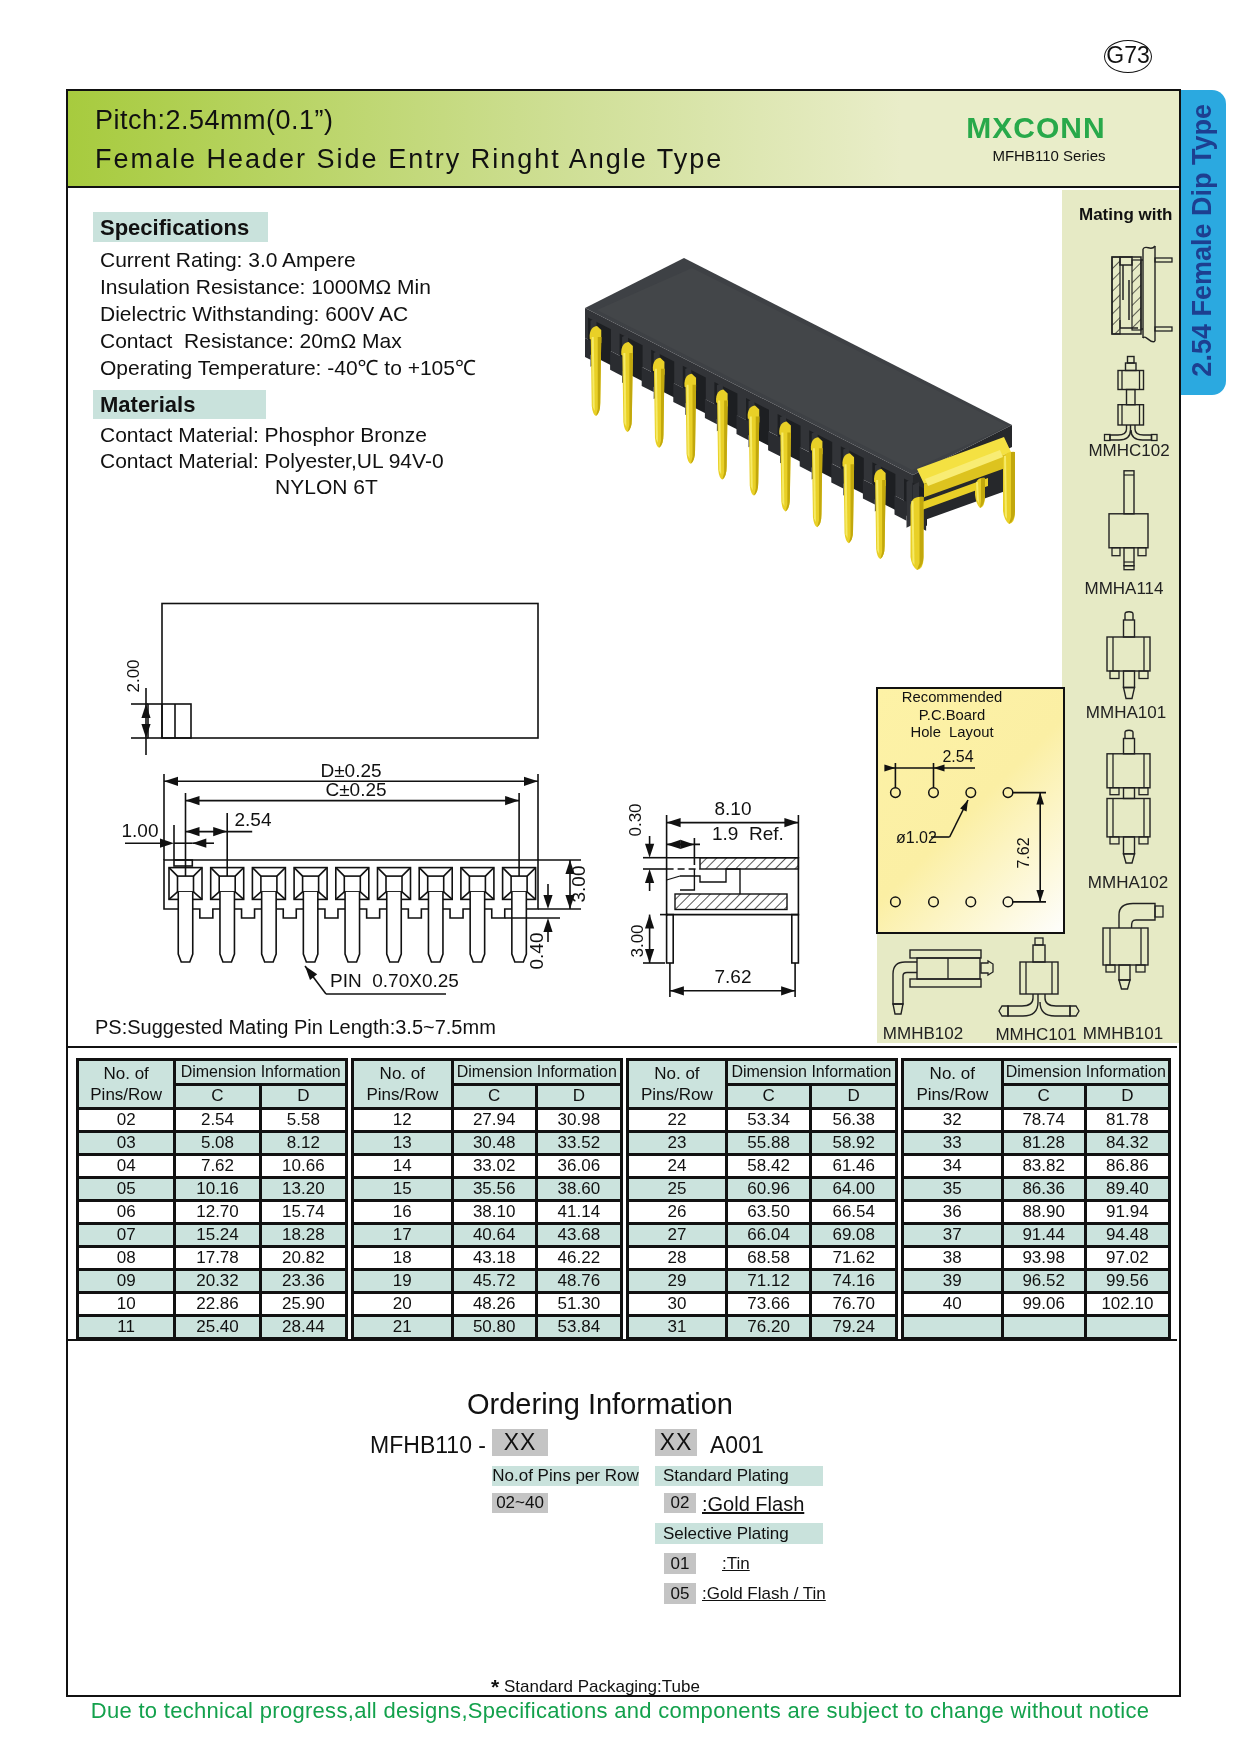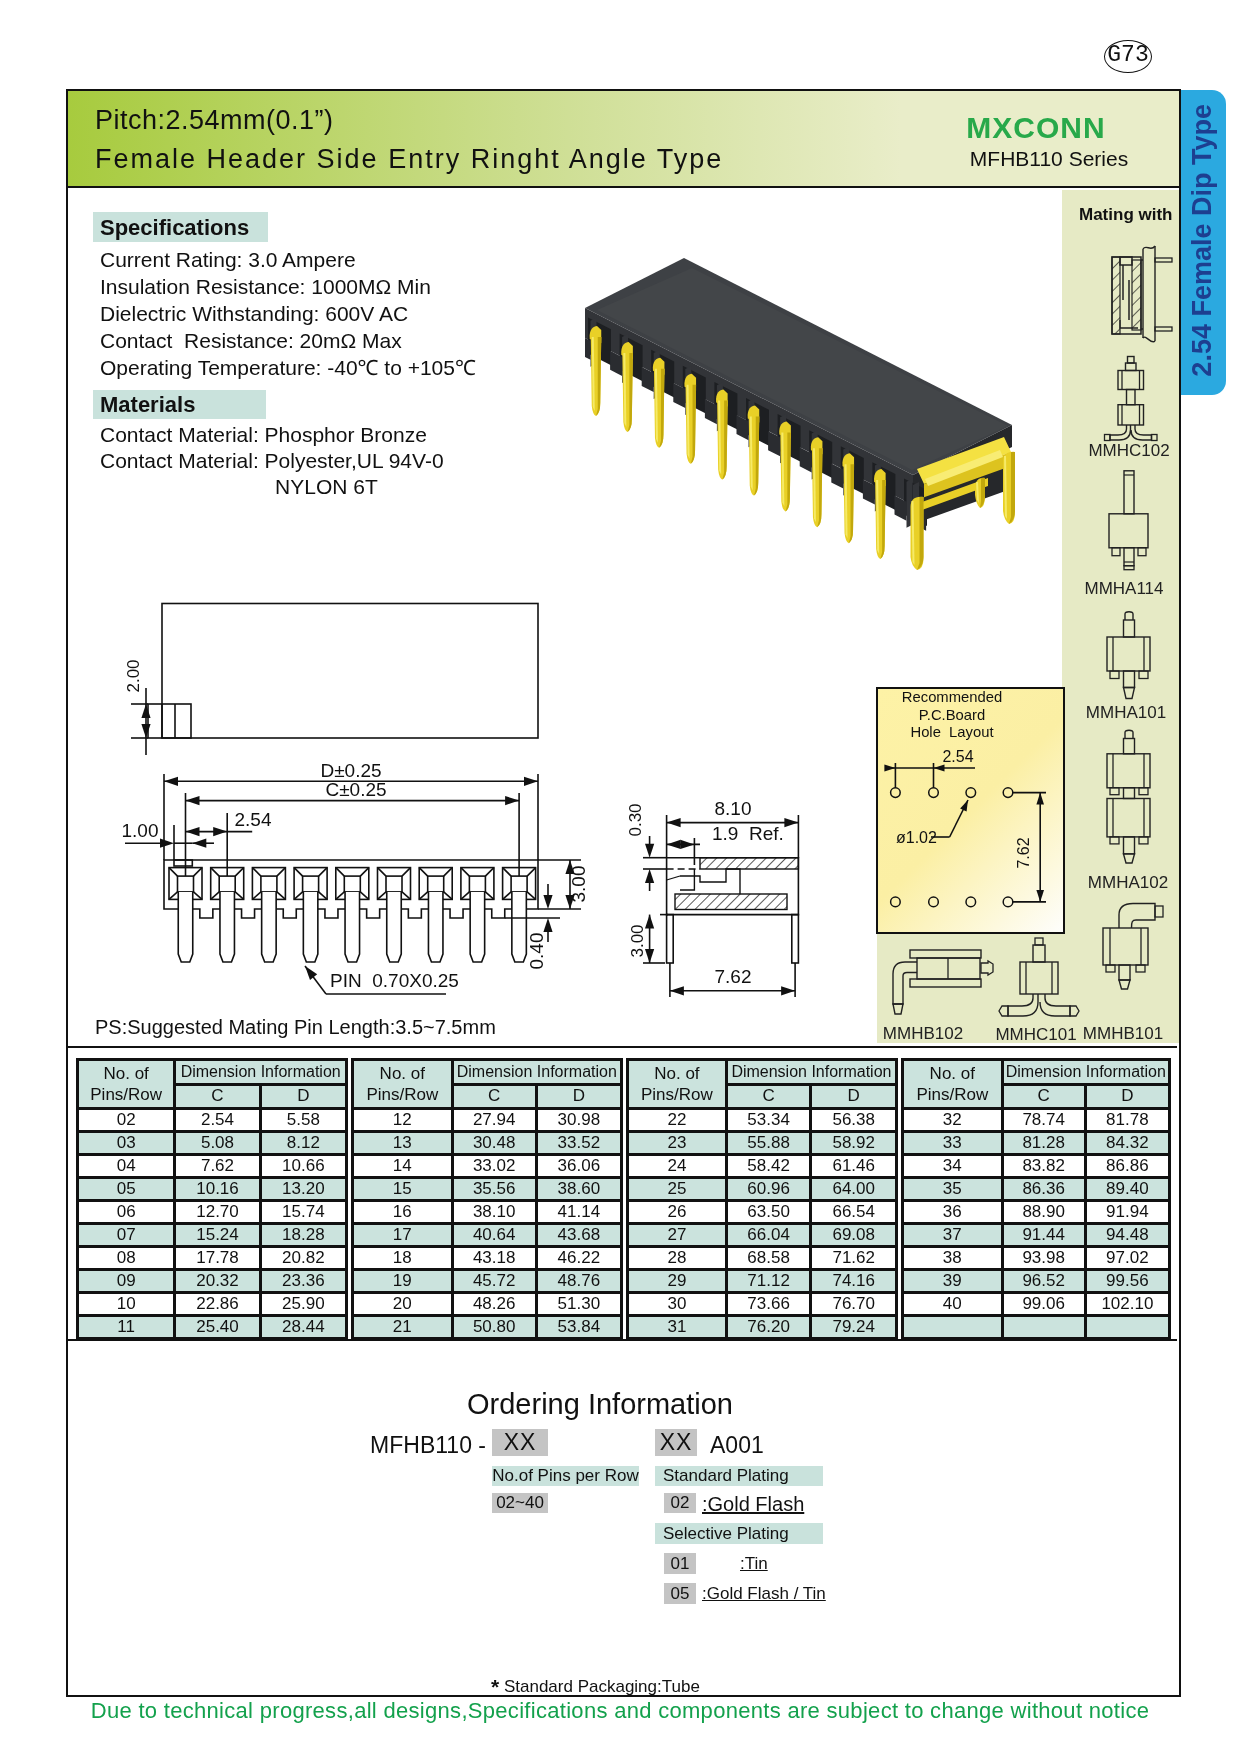--- a/index.html
+++ b/index.html
@@ -4,24 +4,24 @@
 <style>
 html,body{margin:0;padding:0;}
 body{width:1240px;height:1755px;background:#fff;font-family:"Liberation Sans",sans-serif;position:relative;overflow:hidden;}
 .abs{position:absolute;}
 #frame{left:66px;top:89px;width:1111px;height:1604px;border:2px solid #111;}
 #hdr{left:68px;top:91px;width:1111px;height:95px;background:linear-gradient(to right,#a7cb3e,#cfdf96 45%,#e9edc9 75%);border-bottom:2px solid #111;}
 #hdr .t1{position:absolute;left:27px;top:14px;font-size:27px;color:#111;letter-spacing:0.5px;}
 #hdr .t2{position:absolute;left:27px;top:53px;font-size:27px;color:#111;letter-spacing:2px;}
 #mx{position:absolute;left:818px;top:20px;width:300px;text-align:center;}
 #mx .a{font-size:30px;font-weight:bold;color:#28a94a;letter-spacing:1px;}
-#mx .b{font-size:21px;color:#111;margin-top:2px;text-indent:26px;}
+#mx .b{font-size:15px;color:#111;margin-top:2px;text-indent:26px;}
 #bluebar{left:1181px;top:90px;width:45px;height:305px;background:#2ba9e0;border-radius:0 14px 14px 0;}
 #bluebar span{position:absolute;left:6px;top:14px;writing-mode:vertical-rl;transform:rotate(180deg);font-size:27px;font-weight:bold;color:#1d3f90;white-space:nowrap;}
-#g73{left:1104px;top:40px;width:46px;height:31px;border:1.8px solid #111;border-radius:50%;text-align:center;font-size:23px;line-height:29px;color:#111;font-family:Liberation Mono, monospace;}
+#g73{left:1104px;top:40px;width:46px;height:31px;border:1.8px solid #111;border-radius:50%;text-align:center;font-size:23px;line-height:29px;color:#111;}
 #matcol{left:1062px;top:190px;width:117px;height:853px;background:#e6eac5;}
 #matext{left:877px;top:929px;width:302px;height:114px;background:#e6eac5;}
 #mating{left:1079px;top:205px;font-size:17px;font-weight:bold;color:#111;}
 #specbox{left:93px;top:212px;width:175px;height:30px;background:#c9e2dc;}
 #spect{left:100px;top:215px;font-size:22px;font-weight:bold;color:#111;}
 #specs{left:100px;top:246px;font-size:21px;color:#111;line-height:27px;white-space:pre;}
 #matbox{left:93px;top:390px;width:173px;height:29px;background:#c9e2dc;}
 #matt{left:100px;top:392px;font-size:22px;font-weight:bold;color:#111;}
 #mats{left:100px;top:422px;font-size:21px;color:#111;line-height:26px;white-space:pre;}
 #ps{left:95px;top:1016px;font-size:20px;color:#111;letter-spacing:0px;}
@@ -720,20 +720,20 @@
 <div class="abs gray" style="left:492px;top:1429px;width:56px;height:27px;font-size:23px;line-height:27px;letter-spacing:1px;">XX</div>
 <div class="abs gray" style="left:655px;top:1429px;width:42px;height:27px;font-size:23px;line-height:27px;letter-spacing:1px;">XX</div>
 <div class="abs" style="left:710px;top:1432px;font-size:23px;color:#111;">A001</div>
 <div class="abs teal" style="left:492px;top:1466px;width:147px;height:20px;font-size:17px;line-height:20px;text-align:center;">No.of Pins per Row</div>
 <div class="abs gray" style="left:492px;top:1493px;width:56px;height:20px;font-size:17px;line-height:20px;">02~40</div>
 <div class="abs teal" style="left:655px;top:1466px;width:168px;height:20px;font-size:17px;line-height:20px;text-indent:8px;">Standard Plating</div>
 <div class="abs gray" style="left:664px;top:1493px;width:32px;height:20px;font-size:17px;line-height:20px;">02</div>
 <div class="abs" style="left:702px;top:1493px;font-size:20px;color:#111;text-decoration:underline;">:Gold Flash</div>
 <div class="abs teal" style="left:655px;top:1523px;width:168px;height:21px;font-size:17px;line-height:21px;text-indent:8px;">Selective Plating</div>
 <div class="abs gray" style="left:664px;top:1553px;width:32px;height:21px;font-size:17px;line-height:21px;">01</div>
-<div class="abs" style="left:740px;top:1554px;font-size:17px;color:#111;text-decoration:underline;">:Tin</div>
+<div class="abs" style="left:722px;top:1554px;font-size:17px;color:#111;text-decoration:underline;">:Tin</div>
 <div class="abs gray" style="left:664px;top:1583px;width:32px;height:21px;font-size:17px;line-height:21px;">05</div>
 <div class="abs" style="left:702px;top:1584px;font-size:17px;color:#111;text-decoration:underline;">:Gold Flash / Tin</div>
 <div class="abs" style="left:491px;top:1667px;font-size:17px;color:#111;margin-top:8px;"><span style="font-size:21px;font-weight:bold;vertical-align:-2px;">*</span> Standard Packaging:Tube</div>
 
 <div class="abs" style="left:68px;top:1046px;width:1109px;height:2px;background:#111;"></div>
 <div class="abs" style="left:68px;top:1339px;width:1109px;height:2px;background:#111;"></div>
 <div class="abs" id="footer">Due to technical progress,all designs,Specifications and components are subject to change without notice</div>
 
 </body></html>

